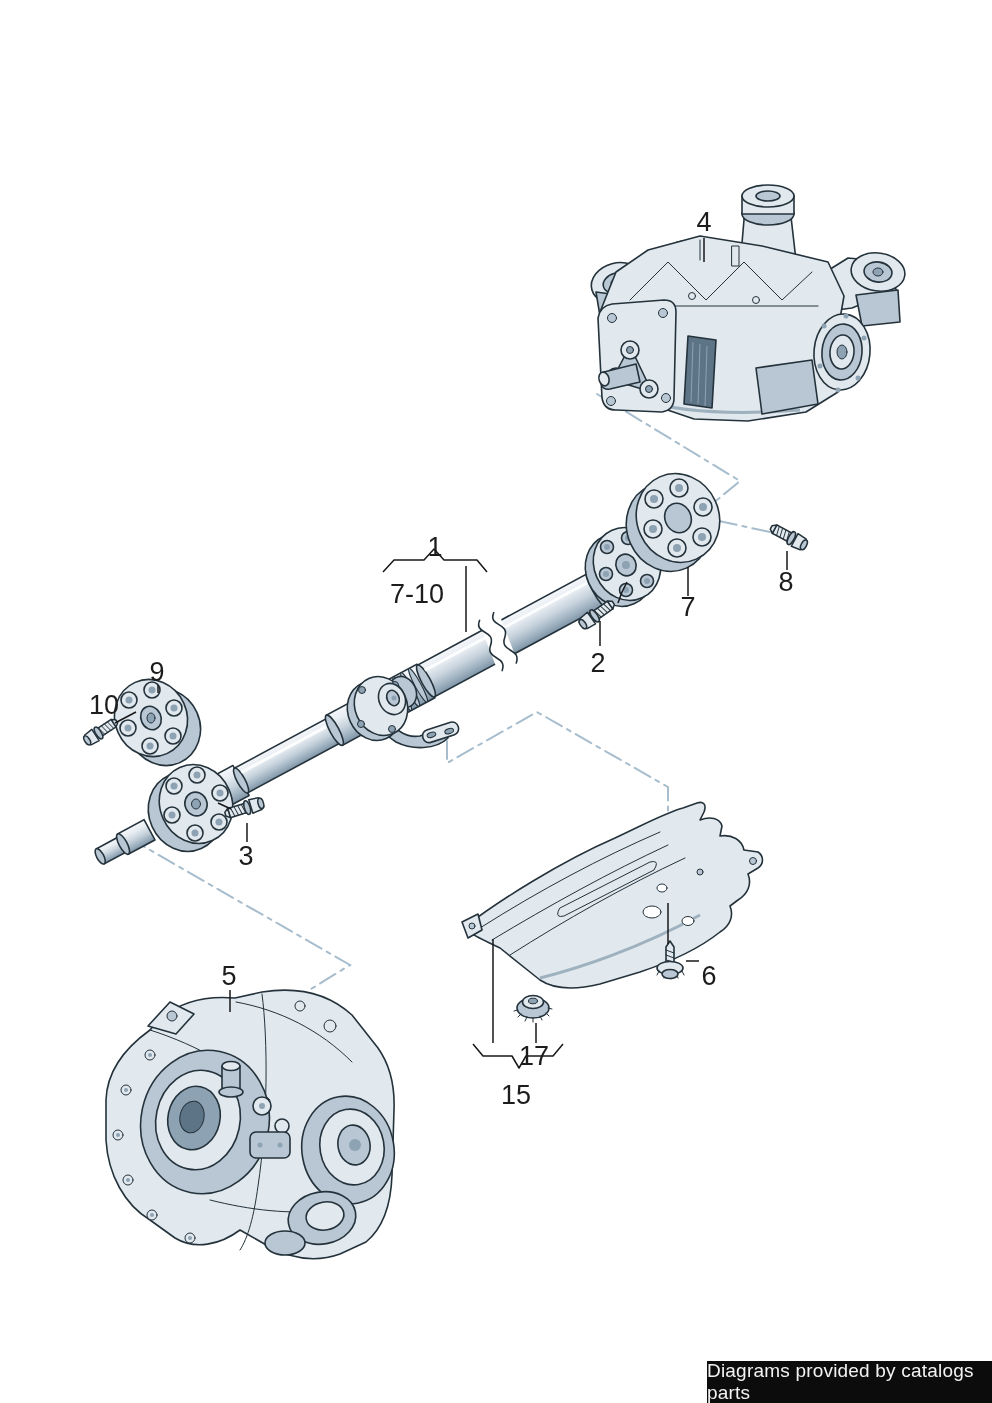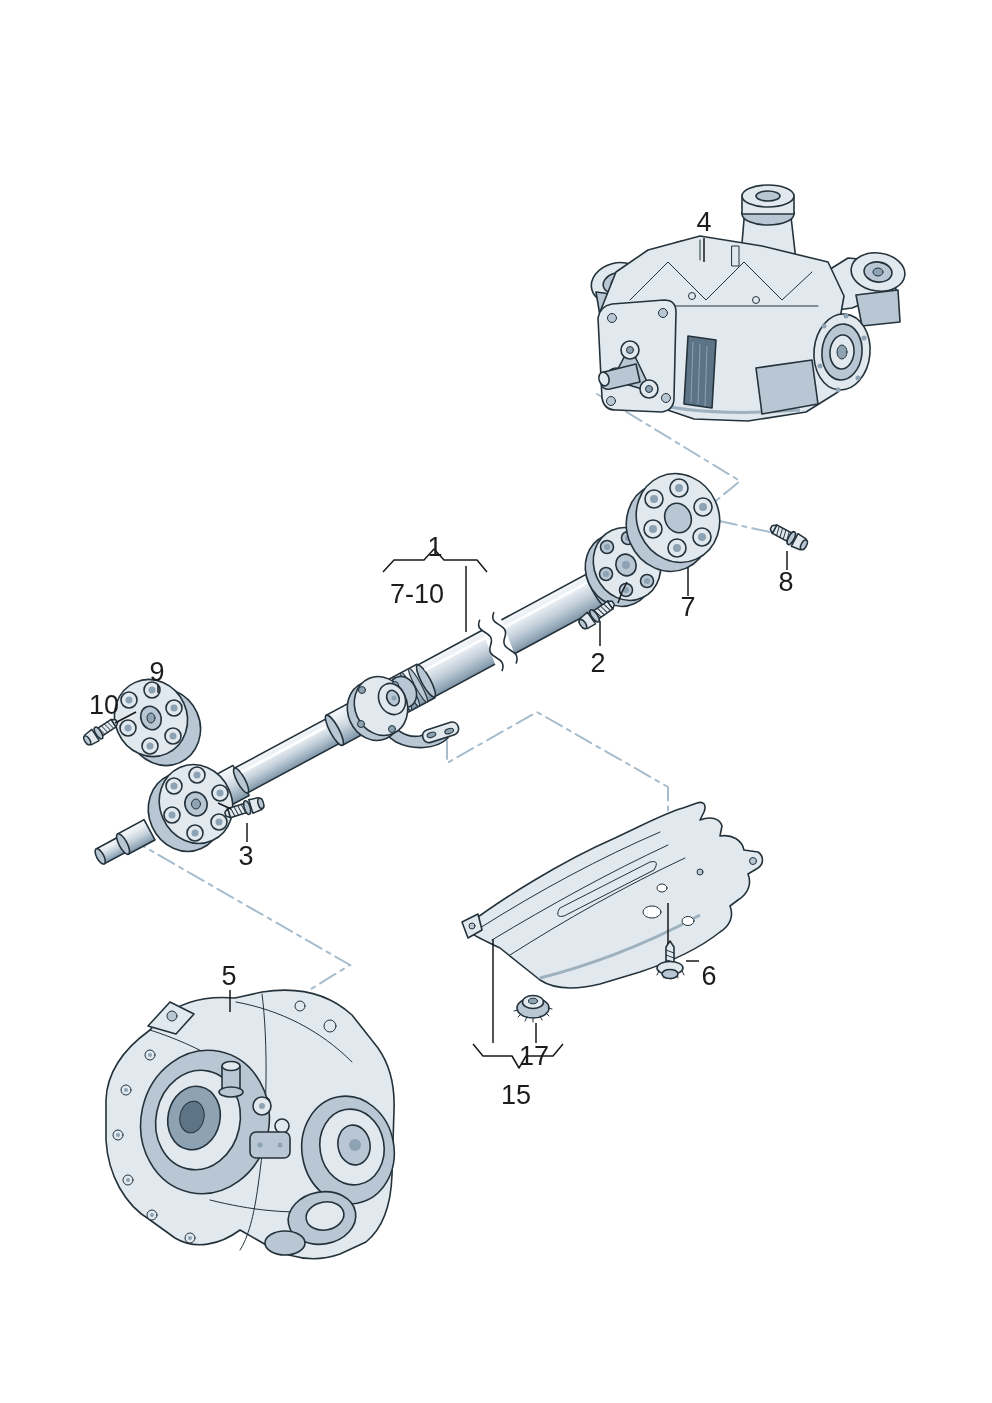--- a/index.html
+++ b/index.html
@@ -341,13 +341,16 @@
     <text class="callout" x="157" y="681">9</text>
     <text class="callout" x="104" y="714">10</text>
     <text class="callout" x="246" y="865">3</text>
     <text class="callout" x="229" y="985">5</text>
     <text class="callout" x="709" y="985">6</text>
     <text class="callout" x="534" y="1065">17</text>
     <text class="callout" x="516" y="1104">15</text>
   </g>
 </svg>
 
+<div class="footer">
+  <span>Diagrams provided by catalogs parts</span>
 </div>
+</div>
 
 </body></html>

